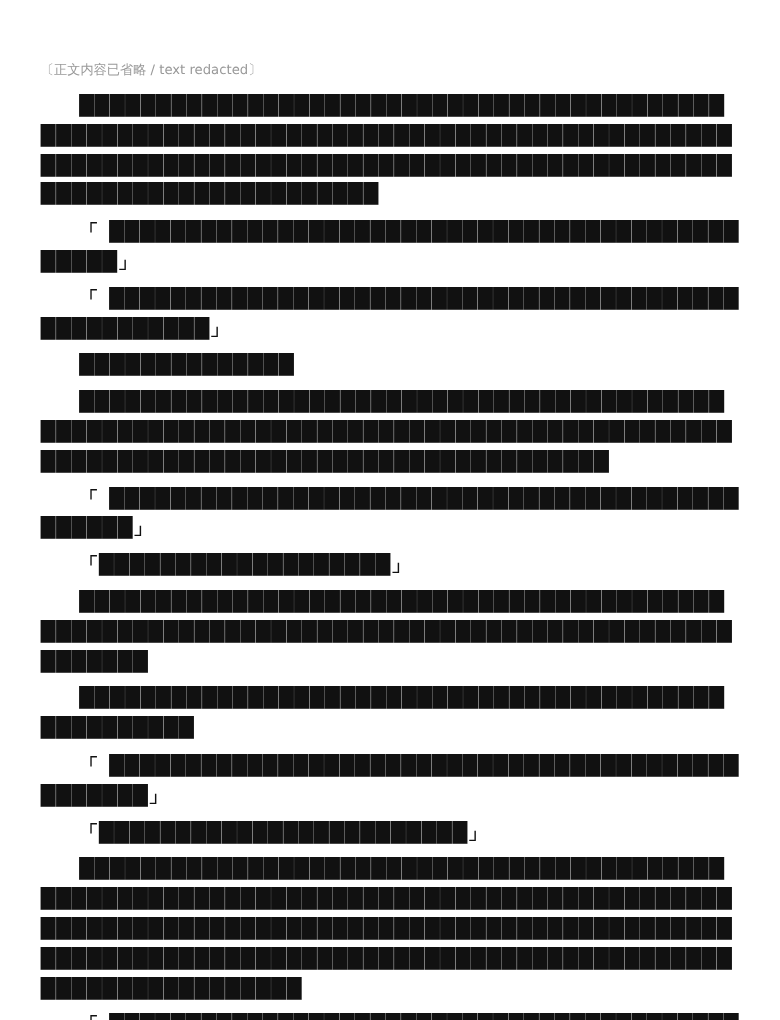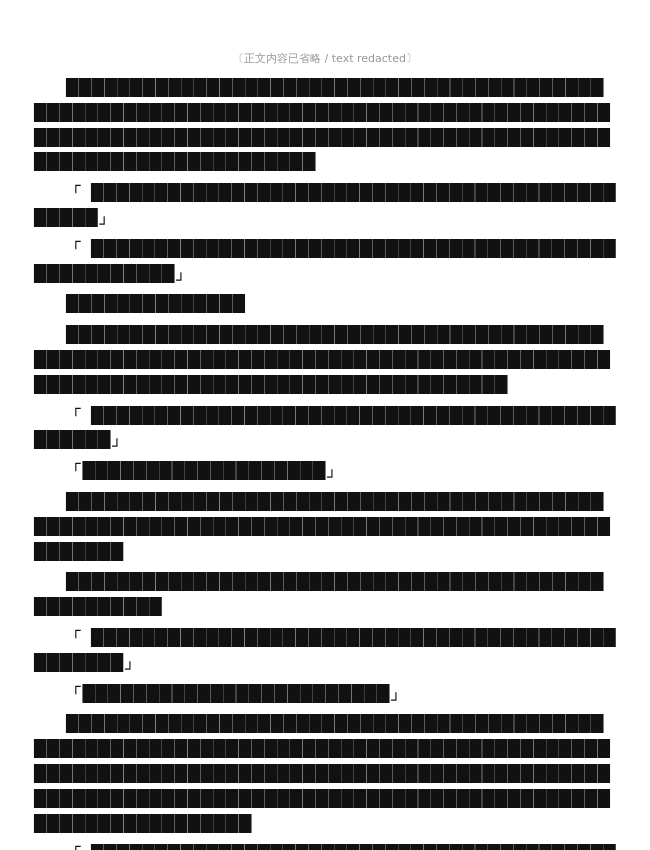--- a/index.html
+++ b/index.html
@@ -25,21 +25,21 @@
     text-indent: 2em;
     margin: 0 0 6px 0;
     word-break: break-all;
     letter-spacing: 0.5px;
   }
   .redaction-note {
     color: #999;
     font-size: 11px;
     font-weight: 400;
     text-indent: 0;
-    text-align: center;
+    text-align: left;
     margin-bottom: 10px;
   }
 </style>
 </head>
 <body>
 
 <div class="page">
   <p class="redaction-note">〔正文内容已省略 / text redacted〕</p>
   <div id="paragraph-container">
       <p class="para">██████████████████████████████████████████████████████████████████████████████████████████████████████████████████████████████████████████████████████████</p>

